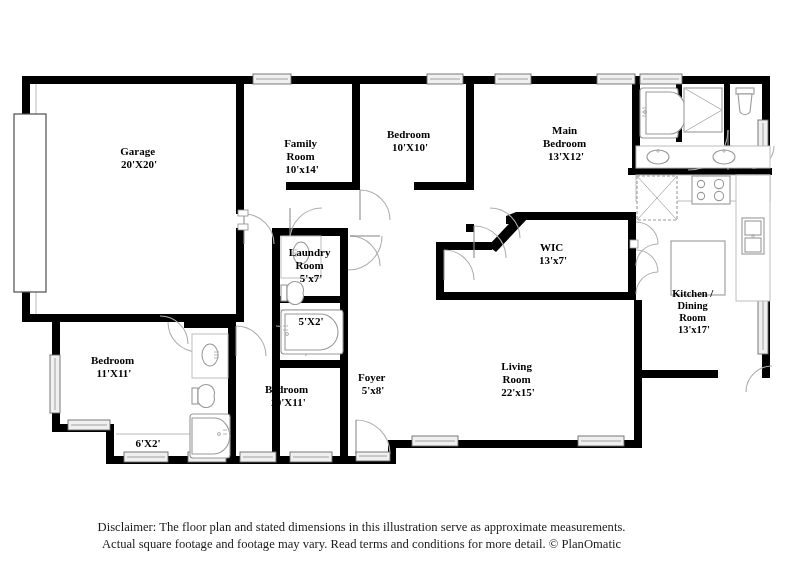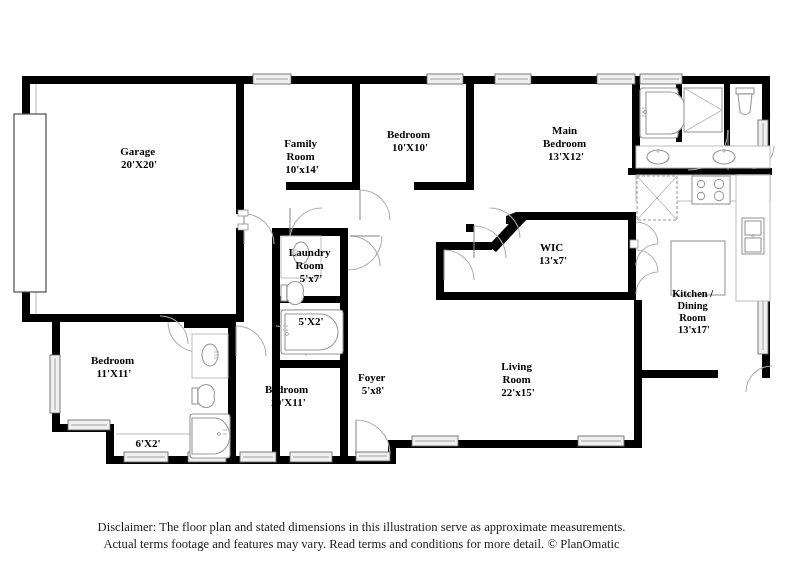--- a/index.html
+++ b/index.html
@@ -431,14 +431,14 @@
       <tspan x="518" y="383">Room</tspan>
       <tspan x="518" y="396">22'x15'</tspan>
     </text>
 
   </g>
 </svg>
 </div>
 
 <div id="disclaimer">
   <div>Disclaimer: The floor plan and stated dimensions in this illustration serve as approximate measurements.</div>
-  <div>Actual terms footage and features may vary. Read terms and conditions for more detail. © PlanOmatic</div>
+  <div>Actual square footage and footage may vary. Read terms and conditions for more detail. © PlanOmatic</div>
 </div>
 
 </body></html>

